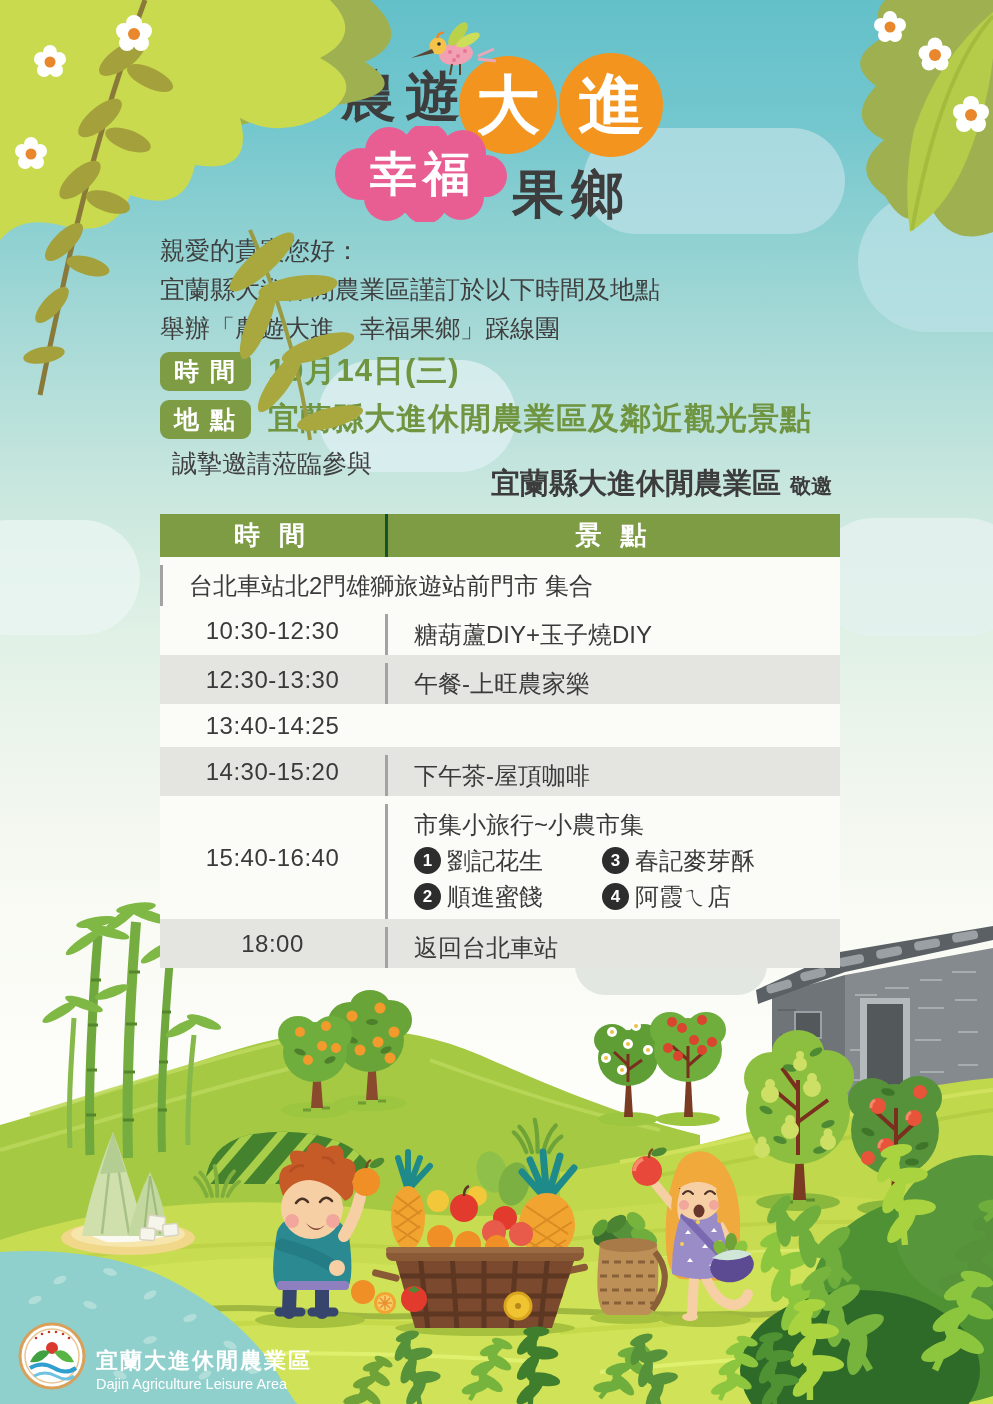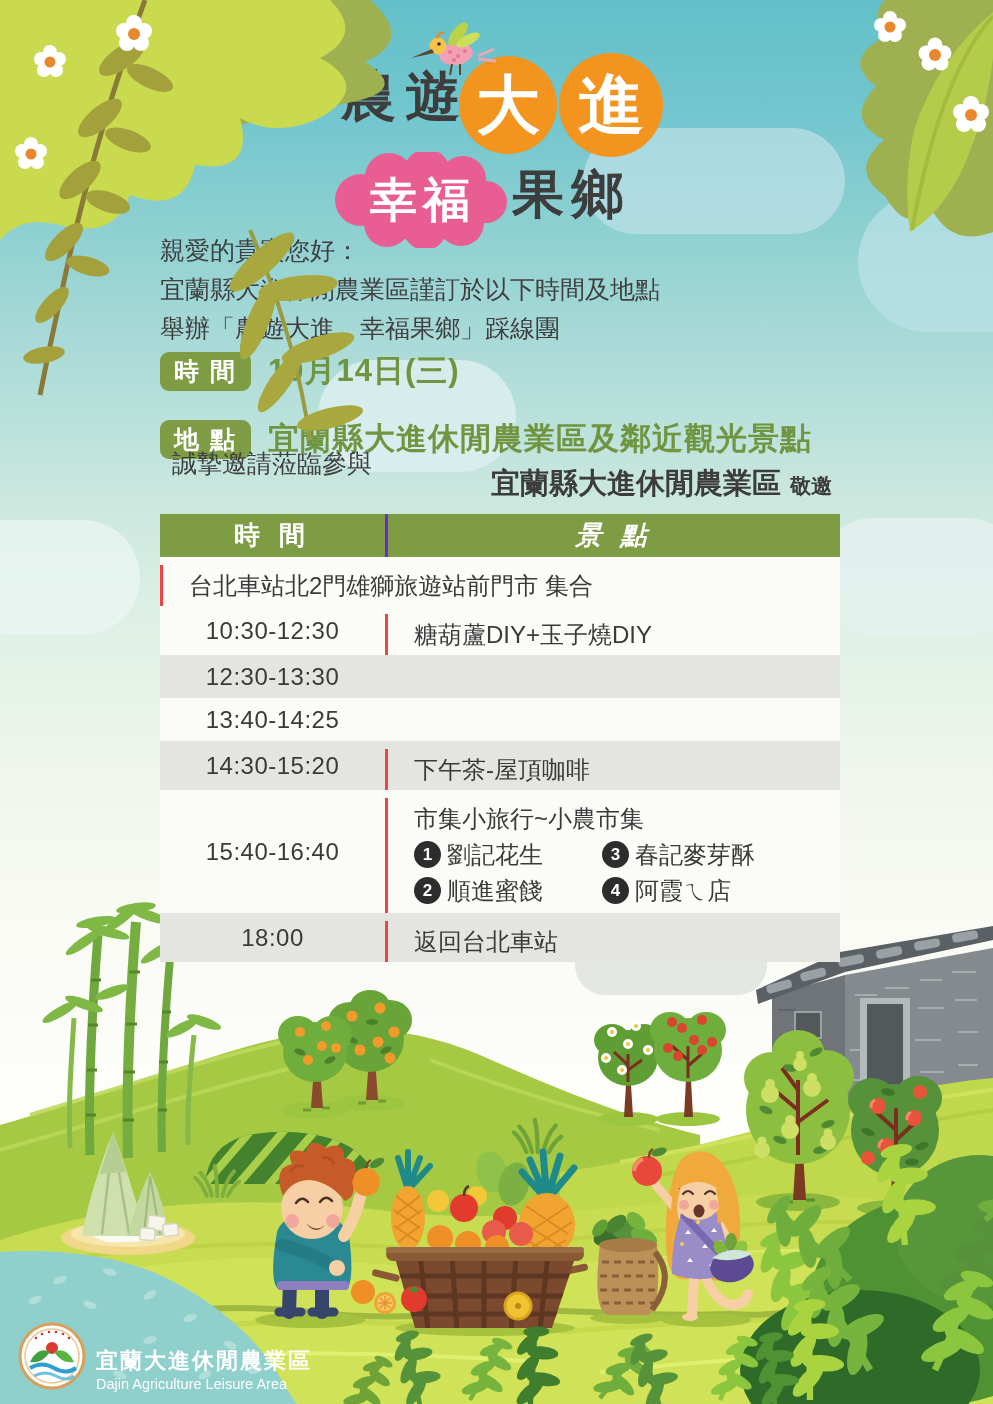--- a/index.html
+++ b/index.html
@@ -12,47 +12,47 @@
   .cloud{ position:absolute; border-radius:70px; }
   
   .title-prefix{ position:absolute; left:341px; top:60px; font-size:55px; font-weight:bold;
     color:#3e3d3d; letter-spacing:9px; }
   .title-suffix{ position:absolute; left:512px; top:160px; font-size:52px; font-weight:bold;
     color:#3e3d3d; letter-spacing:7px; }
   .title-circle{ position:absolute; border-radius:50%; background:#f2941d; color:#fff;
     display:flex; align-items:center; justify-content:center; font-weight:bold; }
   .circle1{ left:459px; top:56px; width:98px; height:98px; font-size:64px; }
   .circle2{ left:559px; top:53px; width:104px; height:104px; font-size:66px; }
-  .pink-blob{ position:absolute; left:331px; top:152px; width:178px; height:96px; }
+  .pink-blob{ position:absolute; left:331px; top:126px; width:178px; height:96px; }
   .pink-blob .blob-text{ position:absolute; left:0; top:0; width:100%; height:100%;
     display:flex; align-items:center; justify-content:center; color:#fff;
     font-size:47px; font-weight:bold; letter-spacing:6px; padding-left:6px; }
   
   .intro{ position:absolute; left:160px; top:231px; font-size:25px; color:#3f3f3f; line-height:39px; }
   .event-row{ position:absolute; left:160px; display:flex; align-items:center; gap:17px; }
   .event-badge{ background:#7d9c44; color:#fff; font-size:25px; font-weight:bold;
     border-radius:9px; padding:4px 14px; letter-spacing:2px; line-height:31px; }
   .event-value{ color:#6f9540; font-size:31px; font-weight:bold; letter-spacing:1px; }
   .invite{ position:absolute; left:172px; top:447px; font-size:25px; color:#3f3f3f; }
   .host-line{ position:absolute; left:152px; top:464px; width:680px; text-align:right;
     color:#3c3c3c; }
   .host-name{ font-size:29px; font-weight:bold; }
   .host-suffix{ font-size:21px; font-weight:bold; margin-left:9px; }
   
   .schedule{ position:absolute; left:160px; top:514px; width:680px; z-index:3; }
   .shead{ display:flex; background:#7d9c44; color:#fff; font-weight:bold; font-size:26px;
     height:43px; align-items:center; }
   .shead .h-time{ width:225px; text-align:center; letter-spacing:6px; }
-  .shead .h-place{ flex:1; text-align:left; letter-spacing:6px; border-left:3px solid #6d28d9; height:100%;
-    display:flex; align-items:center; justify-content:center;font-style:italic; }
+  .shead .h-place{ flex:1; text-align:left; letter-spacing:6px; border-left:3px solid #14532d; height:100%;
+    display:flex; align-items:center; justify-content:center; }
   .srow{ display:flex; align-items:center; min-height:43px; }
   .srow.white{ background:#fbfbf8; }
   .srow.gray{ background:#e4e4e1; }
   .ctime{ width:225px; text-align:center; font-size:24px; color:#3a3a3a; letter-spacing:.5px; }
-  .cplace{ flex:1; align-self:stretch; border-left:3px solid #ef4444; padding:5px 8px 5px 26px;
+  .cplace{ flex:1; align-self:stretch; border-left:3px solid #a3a3a3; padding:5px 8px 5px 26px;
     font-size:24px; color:#3a3a3a; line-height:31px; display:flex; flex-direction:column;
     justify-content:center;margin-top:8px; }
   .market{ display:grid; grid-template-columns:188px auto; grid-template-rows:repeat(2,36px);
     grid-auto-flow:column; align-items:center; margin-top:2px; }
   .mitem{ display:flex; align-items:center; }
   .nbadge{ width:27px; height:27px; border-radius:50%; background:#2d2d2d; color:#fff;
     font-size:17px; font-weight:bold; display:inline-flex; align-items:center;
     justify-content:center; margin-right:6px; flex:none; }
   
   .art{ position:absolute; z-index:1; }
@@ -208,21 +208,21 @@
   <div class="intro">
     <div>親愛的貴賓您好：</div>
     <div>宜蘭縣大進休閒農業區謹訂於以下時間及地點</div>
     <div>舉辦「農遊大進，幸福果鄉」踩線團</div>
   </div>
 
   <div class="event-row" style="top:350px;">
     <span class="event-badge">時 間</span>
     <span class="event-value">10月14日(三)</span>
   </div>
-  <div class="event-row" style="top:418px;">
+  <div class="event-row" style="top:398px;">
     <span class="event-badge">地 點</span>
     <span class="event-value">宜蘭縣大進休閒農業區及鄰近觀光景點</span>
   </div>
   <div class="invite">誠摯邀請蒞臨參與</div>
   <div class="host-line">
     <span class="host-name">宜蘭縣大進休閒農業區</span><span class="host-suffix">敬邀</span>
   </div>
 
   <div class="schedule">
     <div class="shead">
@@ -236,20 +236,23 @@
           </div>
         </div>
         <div class="srow white">
           <div class="ctime">10:30-12:30</div>
           <div class="cplace">
             <div class="pline">糖葫蘆DIY+玉子燒DIY</div>
           </div>
         </div>
         <div class="srow gray">
           <div class="ctime">12:30-13:30</div>
+          <div class="cplace">
+            <div class="pline">午餐-上旺農家樂</div>
+          </div>
         </div>
         <div class="srow white">
           <div class="ctime">13:40-14:25</div>
         </div>
         <div class="srow gray">
           <div class="ctime">14:30-15:20</div>
           <div class="cplace">
             <div class="pline">下午茶-屋頂咖啡</div>
           </div>
         </div>

